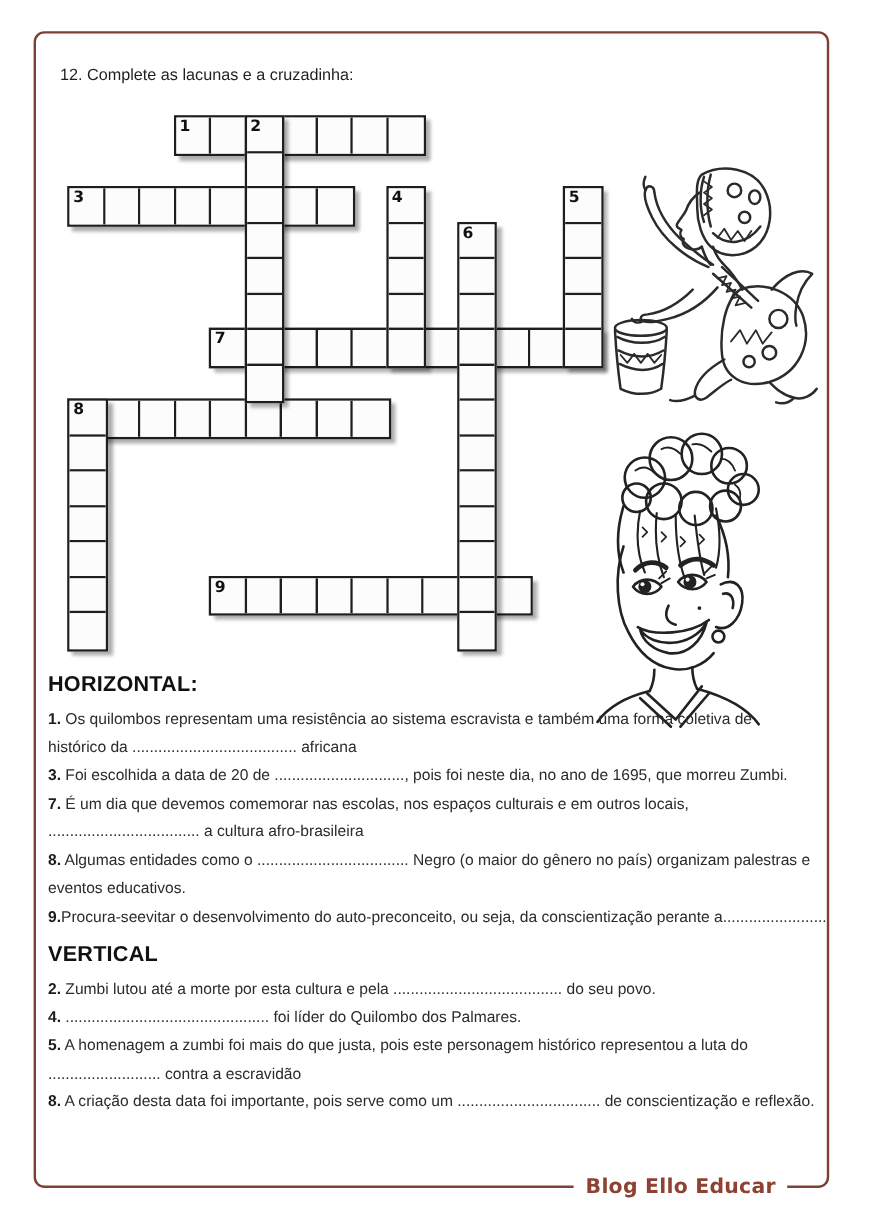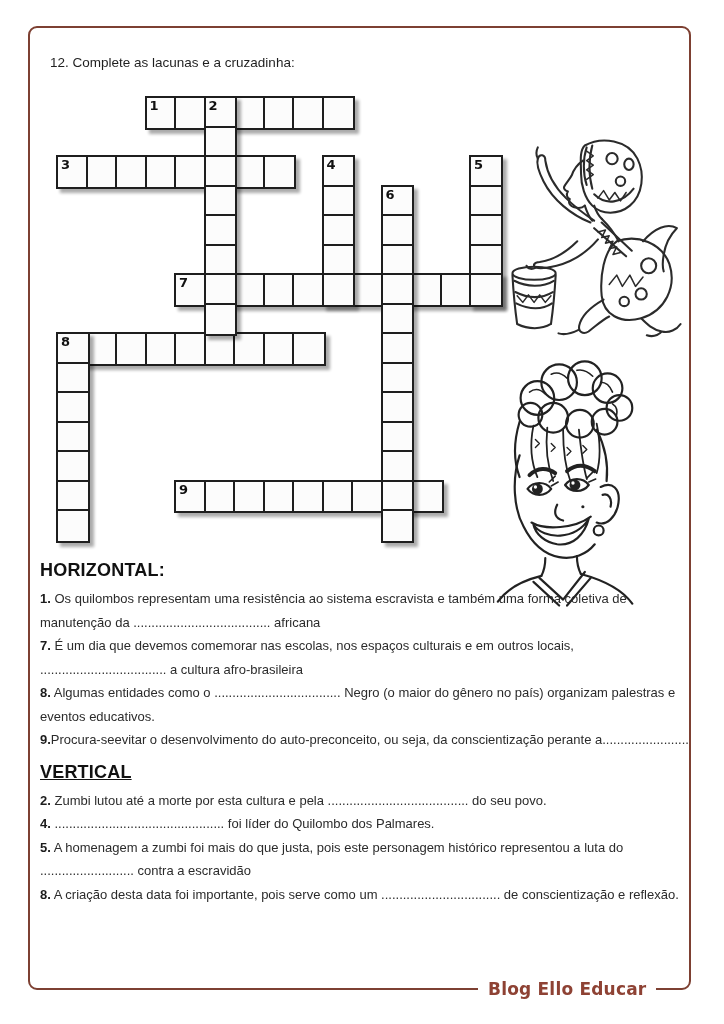--- a/index.html
+++ b/index.html
@@ -19,21 +19,21 @@
   .word.down .cell{border-bottom:2px solid #1e1e1e;}
   .word.down .cell:last-child{border-bottom:none;}
   .cellnum{position:absolute;font-family:"DejaVu Sans",sans-serif;font-weight:bold;
            font-size:13px;color:#111;line-height:14px;pointer-events:none;z-index:5;}
   
   .illu{position:absolute;}
   .illu svg{display:block;}
   
   .clues{position:absolute;left:40px;top:560px;width:655px;z-index:3;}
   .clues h3{margin:0 0 6px 0;font-size:18px;color:#111;letter-spacing:.2px;}
-  .clues h3.vhead{margin-top:10px;text-decoration:underline;}
+  .clues h3.vhead{margin-top:10px;}
   .clue{margin:0;font-size:13px;line-height:23.5px;color:#2b2b2b;white-space:pre-line;}
   .clue b{color:#1c1c1c;}
   
   .footer{position:absolute;left:478px;top:978px;z-index:6;background:#fff;padding:0 10px;
           font-family:"DejaVu Sans",sans-serif;font-weight:bold;font-size:17px;
           line-height:23px;color:#8e4234;letter-spacing:.2px;}
 </style>
 </head>
 <body>
 
@@ -225,21 +225,22 @@
       <path d="M48,166 C58,182 92,182 104,160 C100,176 88,188 72,186 C60,184 50,176 48,166 Z"></path>
       <path d="M60,200 C60,208 58,214 56,218 M92,198 C92,206 94,212 96,216"></path>
       <path d="M56,218 C40,222 22,230 12,244 M96,216 C118,222 138,232 148,246"></path>
       <path d="M54,220 L78,242 L100,214 M48,224 L74,248 M106,220 L82,248"></path>
     </svg>
   </div>
 
   <div class="clues">
     <h3>HORIZONTAL:</h3>
     <p class="clue"><b>1.</b><span> Os quilombos representam uma resistência ao sistema escravista e também uma forma coletiva de
-manutenção da ...................................... africana</span></p>
+histórico da ...................................... africana</span></p>
+    <p class="clue"><b>3.</b><span> Foi escolhida a data de 20 de .............................., pois foi neste dia, no ano de 1695, que morreu Zumbi.</span></p>
     <p class="clue"><b>7.</b><span> É um dia que devemos comemorar nas escolas, nos espaços culturais e em outros locais,
 ................................... a cultura afro-brasileira</span></p>
     <p class="clue"><b>8.</b><span> Algumas entidades como o ................................... Negro (o maior do gênero no país) organizam palestras e
 eventos educativos.</span></p>
     <p class="clue"><b>9.</b><span>Procura-seevitar o desenvolvimento do auto-preconceito, ou seja, da conscientização perante a........................</span></p>
 
     <h3 class="vhead">VERTICAL</h3>
     <p class="clue"><b>2.</b><span> Zumbi lutou até a morte por esta cultura e pela ....................................... do seu povo.</span></p>
     <p class="clue"><b>4.</b><span> ............................................... foi líder do Quilombo dos Palmares.</span></p>
     <p class="clue"><b>5.</b><span> A homenagem a zumbi foi mais do que justa, pois este personagem histórico representou a luta do

